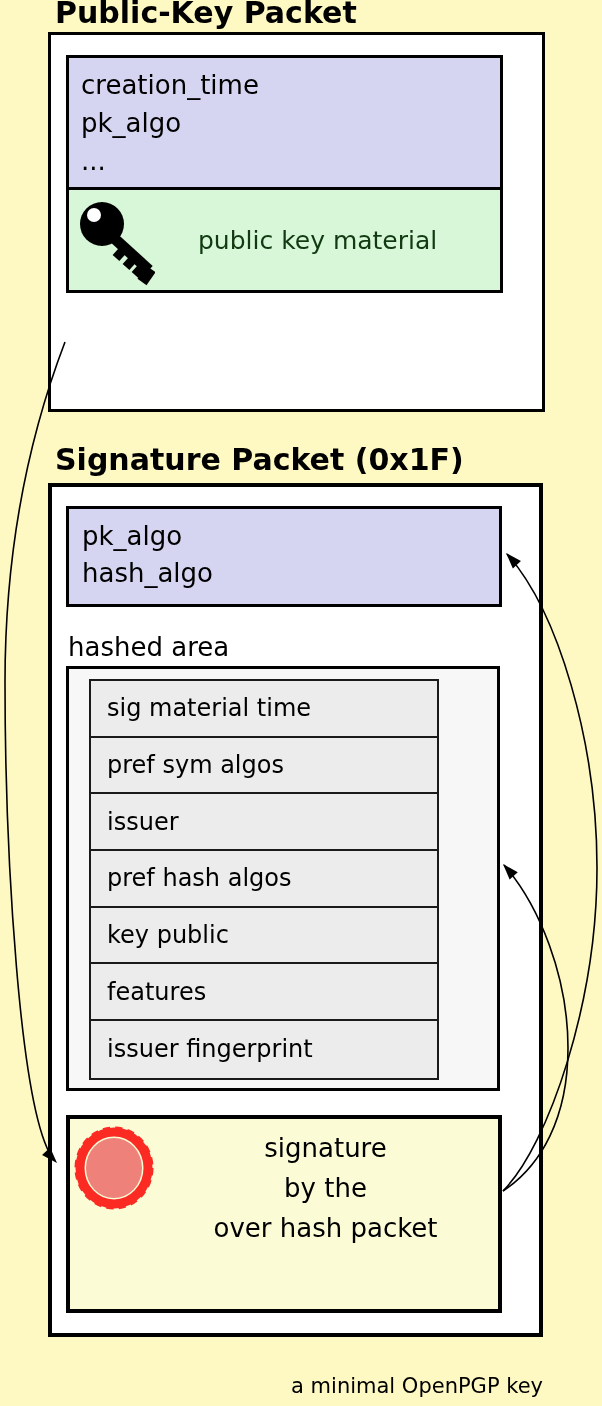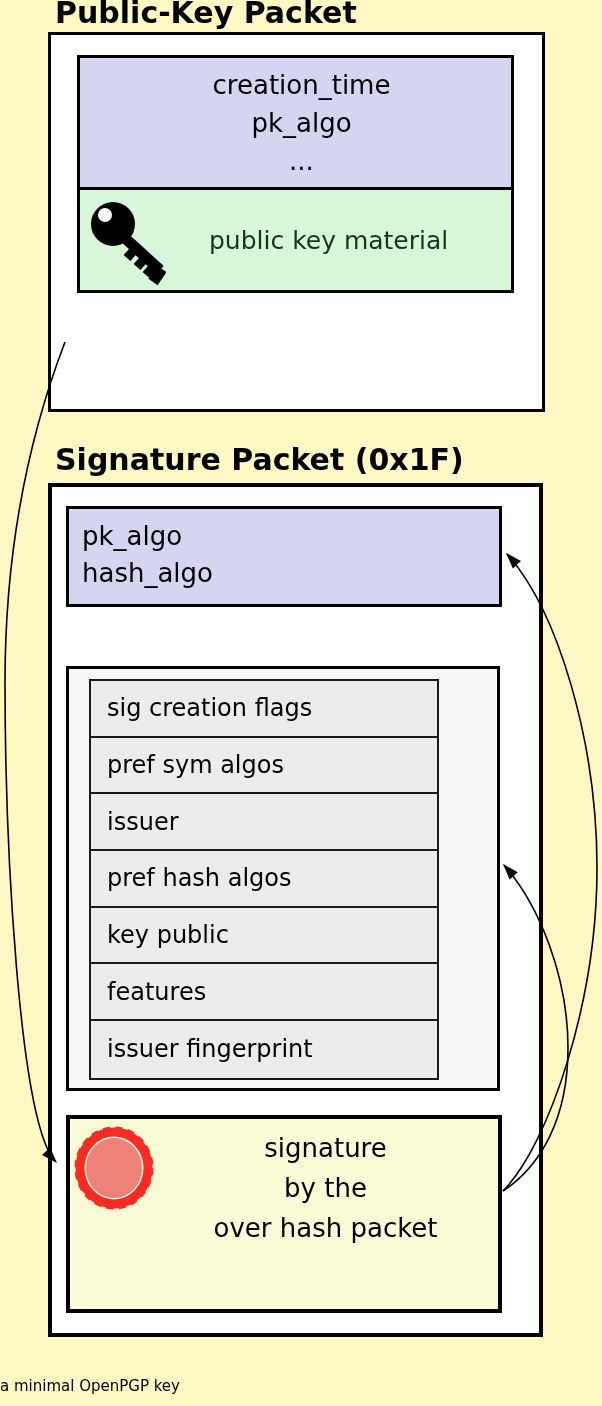--- a/index.html
+++ b/index.html
@@ -26,32 +26,32 @@
   #hashed-label{left:68px;top:631px;font-size:26px;line-height:32px;white-space:nowrap;}
   #hashed-box{left:66px;top:666px;width:434px;height:425px;border:3px solid #000;background:var(--gray_fill);}
   #subpacket-table{left:89px;top:679px;width:350px;border:2px solid #1a1a1a;background:var(--row_fill);}
   .sp-row{height:56.7px;display:flex;align-items:center;padding-left:16px;
     font-size:24px;border-bottom:2px solid #1a1a1a;white-space:nowrap;}
   .sp-row:last-child{border-bottom:none;}
   
   #sig-box{left:66px;top:1115px;width:436px;height:198px;border:4px solid #000;background:var(--yellow);}
   #seal-svg{left:72px;top:1124px;}
   #sig-note{left:158px;top:1128px;width:335px;font-size:26px;line-height:40px;text-align:center;}
-  #caption{left:0;top:1371px;width:543px;text-align:left;font-size:15px;line-height:30px;}
+  #caption{left:0;top:1371px;width:543px;text-align:right;font-size:21px;line-height:30px;}
   #arrows{left:0;top:0;width:602px;height:1406px;pointer-events:none;}
 </style>
 </head>
 <body>
 
 <div id="canvas">
 
   <div class="abs pkt-title" style="left:55px;top:-3px;">Public-Key Packet</div>
 
   <div class="abs" id="pk-packet-box">
-    <div class="abs" id="pk-inner" style="left:26px;top:20px;text-align:center;">
+    <div class="abs" id="pk-inner" style="left:15px;top:20px;">
       <div id="pk-header">
         <div>creation_time</div>
         <div>pk_algo</div>
         <div>...</div>
       </div>
       <div id="pk-material">
         <svg id="key-svg" width="80" height="90" viewBox="0 0 80 90">
           <circle cx="27" cy="28" r="22" fill="#000"></circle>
           <circle cx="19" cy="19" r="7" fill="#fff"></circle>
           <path d="M 40 43 L 74 74" stroke="#000" stroke-width="11"></path>
@@ -67,25 +67,26 @@
 
   <div class="abs pkt-title" style="left:55px;top:444px;text-align:center;">Signature Packet (0x1F)</div>
 
   <div class="abs" id="sig-packet-box"></div>
 
   <div class="abs" id="sig-header">
     <div>pk_algo</div>
     <div>hash_algo</div>
   </div>
 
+  <div class="abs" id="hashed-label">hashed area</div>
 
   <div class="abs" id="hashed-box"></div>
 
   <div class="abs" id="subpacket-table">
-    <div class="sp-row">sig creation flags</div>
+    <div class="sp-row">sig material time</div>
     <div class="sp-row">pref sym algos</div>
     <div class="sp-row">issuer</div>
     <div class="sp-row">pref hash algos</div>
     <div class="sp-row">key public</div>
     <div class="sp-row">features</div>
     <div class="sp-row">issuer fingerprint</div>
   </div>
 
   <div class="abs" id="sig-box"></div>
 

